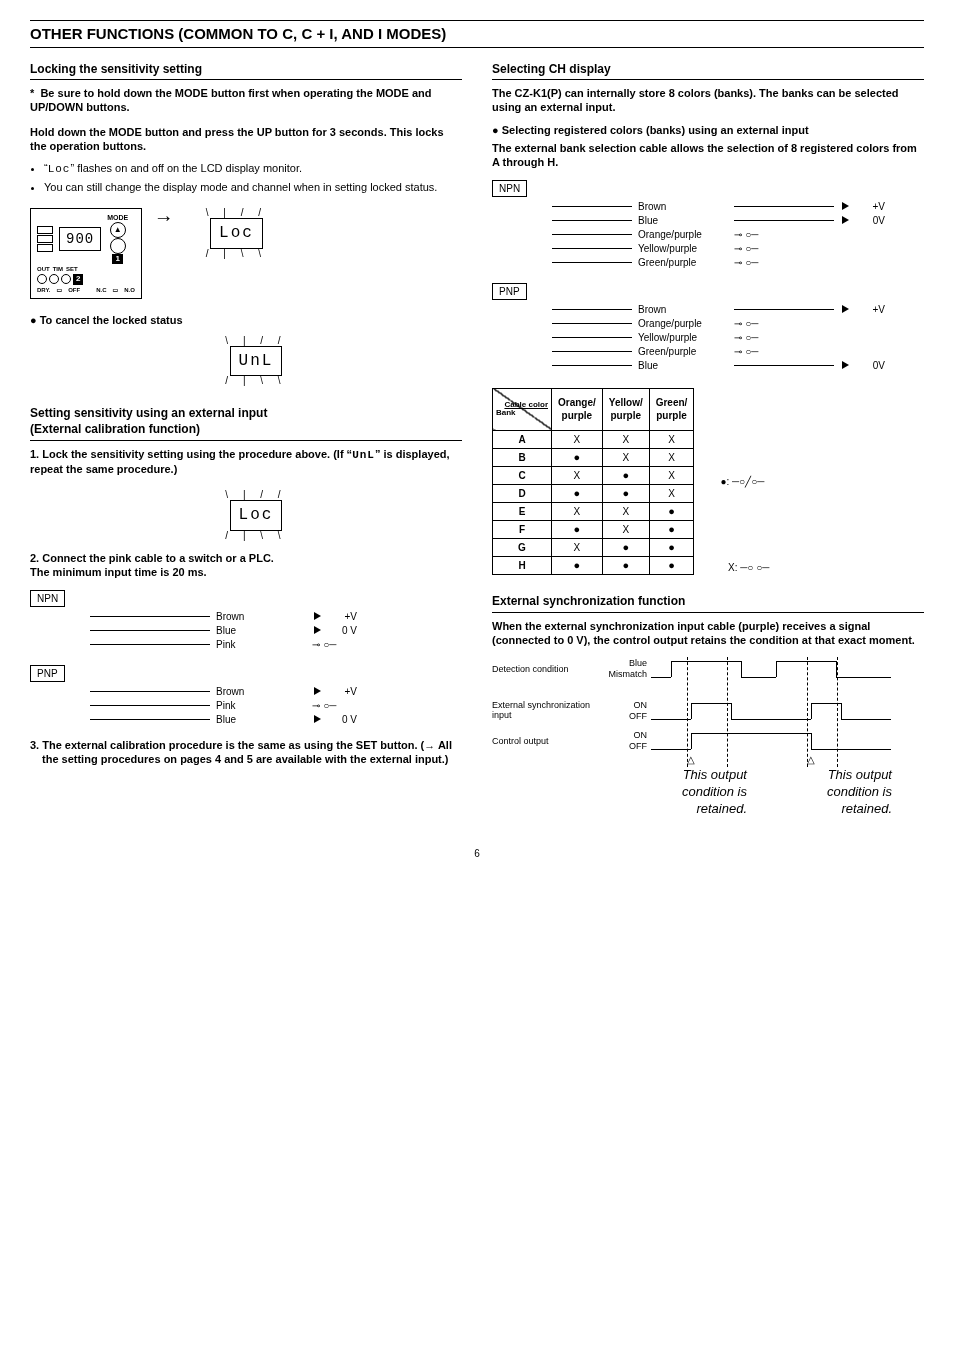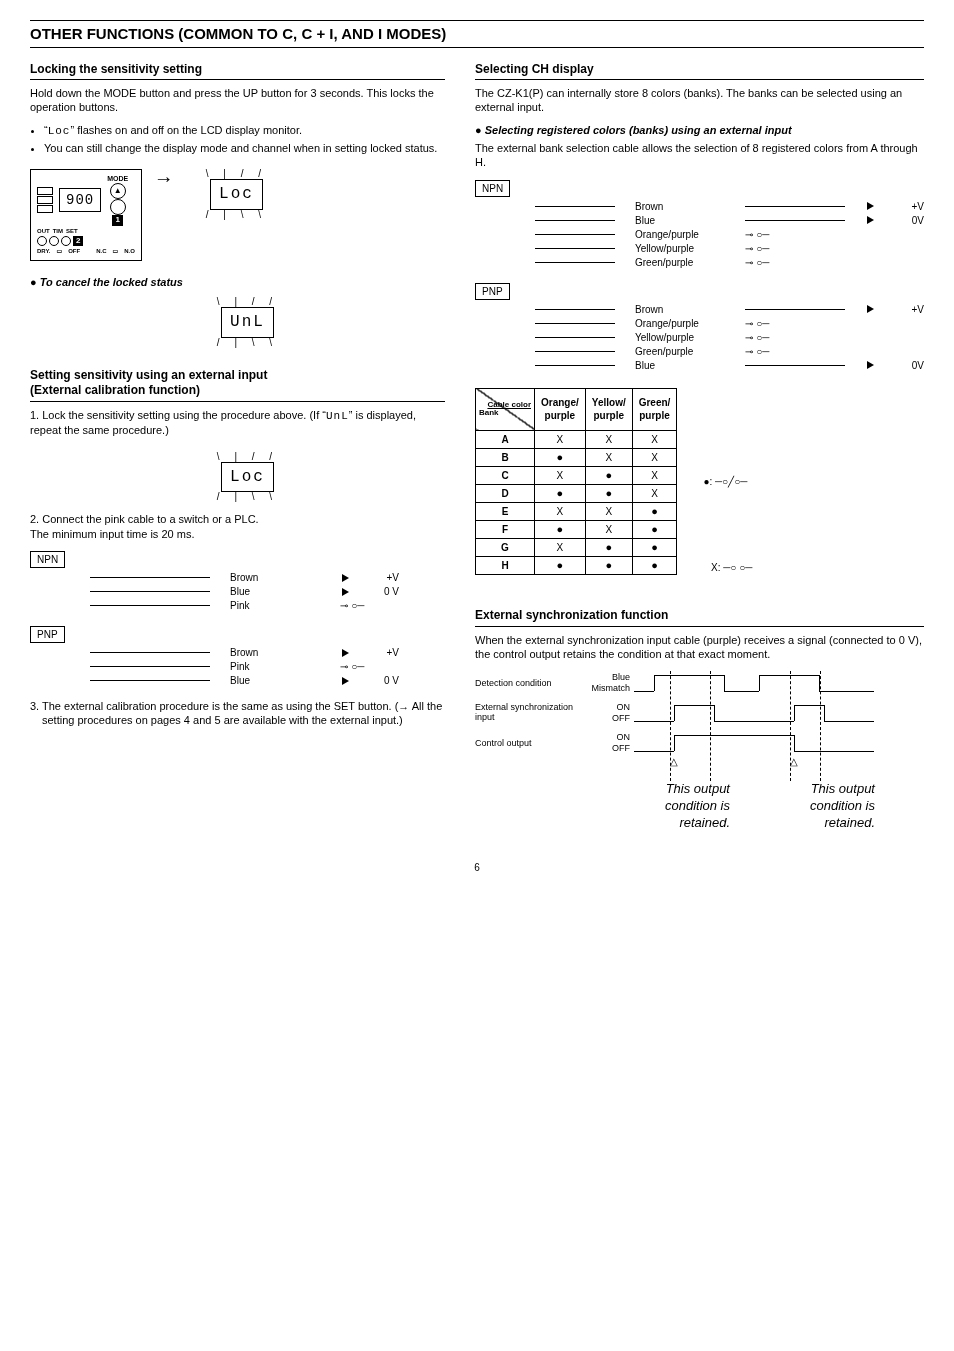--- a/index.html
+++ b/index.html
@@ -26,21 +26,21 @@
   .col { flex: 1; }
   h2.subheading {
     font-size: 12px;
     font-weight: bold;
     border-bottom: 1px solid #000;
     padding-bottom: 2px;
     margin: 6px 0 6px 0;
     font-family: Arial, sans-serif;
   }
   .bold-note { font-weight: bold; margin: 4px 0 10px 0; }
-  p { margin: 4px 0 8px 0; }
+  p { margin: 4px 0 8px 0; font-weight: bold; }
   ul { margin: 4px 0 8px 0; padding-left: 14px; }
   li { margin-bottom: 3px; }
   .seg { font-family: "Courier New", monospace; letter-spacing: 1px; }
   .lcd-box {
     border: 1px solid #000;
     display: inline-block;
     padding: 4px 8px;
     font-family: "Courier New", monospace;
     font-size: 16px;
     letter-spacing: 2px;
@@ -75,21 +75,21 @@
     border:1px solid #000;
     display:inline-block;
     padding:1px 6px;
     font-size:10px;
     margin:2px 0;
   }
   .wire-diagram {
     margin:6px 0 12px 0;
     font-size:10px;
   }
-  .wire-row { display:flex; align-items:center; gap:20px; margin:1px 0;}
+  .wire-row { display:flex; align-items:center; gap:6px; margin:1px 0;}
   .wire-line { border-top:1px solid #000; flex:0 0 120px; height:0;}
   .wire-label { width:90px; text-align:left;}
   .wire-end { width:30px; text-align:right;}
   .tri { display:inline-block; width:0;height:0;border-top:4px solid transparent;border-bottom:4px solid transparent;border-left:7px solid #000;margin-left:2px;}
   table.bank {
     border-collapse: collapse;
     font-size:10px;
     margin: 4px 0;
   }
   table.bank th, table.bank td {
@@ -114,34 +114,35 @@
   }
   .timing-row { display:flex; align-items:center; margin:2px 0;}
   .timing-label { width:100px; flex:0 0 100px;}
   .timing-sub { width:55px; flex:0 0 55px; text-align:right; padding-right:4px;}
   .timing-wave { flex:1; height:14px; position:relative;}
   .wave-line { position:absolute; height:1px; background:#000;}
   .wave-v { position:absolute; width:1px; background:#000;}
   .dash-v { position:absolute; width:0; border-left:1px dashed #000;}
   .anno { position:absolute; font-size:13px; text-align:right;font-style:italic;}
   .legend-sw { font-size:10px; display:flex; gap:10px; align-items:center; margin-left:10px;}
-  .bullet-head { font-weight:bold; margin:8px 0 2px 0;font-style:italic;}
+  .bullet-head { font-weight:bold; margin:8px 0 2px 0;}
   .bullet-head:before { content:"● "; }
   .pagenum { text-align:center; font-size:10px; margin-top:40px;}
 </style>
 </head>
 <body>
 
 <h1 class="section-title">OTHER FUNCTIONS (COMMON TO C, C + I, AND I MODES)</h1>
 
 <div class="columns">
 
   <div class="col">
     <h2 class="subheading">Locking the sensitivity setting</h2>
 
+    <p class="bold-note">*&nbsp;&nbsp;<span>Be sure to hold down the MODE button first when operating the MODE and UP/DOWN buttons.</span></p>
 
     <p>Hold down the MODE button and press the UP button for 3 seconds. This locks the operation buttons.</p>
 
     <ul>
       <li>
         <span>“</span><span class="seg">Loc</span><span>” flashes on and off on the LCD display monitor.</span>
       </li>
       <li>You can still change the display mode and channel when in setting locked status.</li>
     </ul>
 
@@ -408,21 +409,21 @@
           </tbody>
       </table>
       <div class="legend-sw">
         <div><span>●:</span> ─○╱○─</div>
       </div>
     </div>
     <div class="legend-sw" style="margin-left:236px;margin-top:-18px;">
         <div><span>X:</span> ─○ ○─</div>
     </div>
 
-    <h2 class="subheading" style="margin-top:34px;">External synchronization function</h2>
+    <h2 class="subheading" style="margin-top:20px;">External synchronization function</h2>
     <p>When the external synchronization input cable (purple) receives a signal (connected to 0 V), the control output retains the condition at that exact moment.</p>
 
     <div class="timing" style="height:150px;position:relative;">
 
       <div class="dash-v" style="left:195px;top:0;height:110px;"></div>
       <div class="dash-v" style="left:235px;top:0;height:110px;"></div>
       <div class="dash-v" style="left:315px;top:0;height:110px;"></div>
       <div class="dash-v" style="left:345px;top:0;height:110px;"></div>
 
       <div class="timing-row">
@@ -438,21 +439,21 @@
           <div class="wave-line" style="left:20px;top:4px;width:70px;"></div>
           <div class="wave-v" style="left:90px;top:4px;height:16px;"></div>
           <div class="wave-line" style="left:90px;top:20px;width:35px;"></div>
           <div class="wave-v" style="left:125px;top:4px;height:16px;"></div>
           <div class="wave-line" style="left:125px;top:4px;width:60px;"></div>
           <div class="wave-v" style="left:185px;top:4px;height:16px;"></div>
           <div class="wave-line" style="left:185px;top:20px;width:55px;"></div>
         </div>
       </div>
 
-      <div class="timing-row" style="margin-top:6px;">
+      <div class="timing-row" style="margin-top:18px;">
         <div class="timing-label" style="line-height:1.1;">External synchronization input</div>
         <div>
           <div class="timing-sub">ON</div>
           <div class="timing-sub">OFF</div>
         </div>
         <div class="timing-wave" style="height:24px;">
           <div class="wave-line" style="left:0;top:20px;width:40px;"></div>
           <div class="wave-v" style="left:40px;top:4px;height:16px;"></div>
           <div class="wave-line" style="left:40px;top:4px;width:40px;"></div>
           <div class="wave-v" style="left:80px;top:4px;height:16px;"></div>

